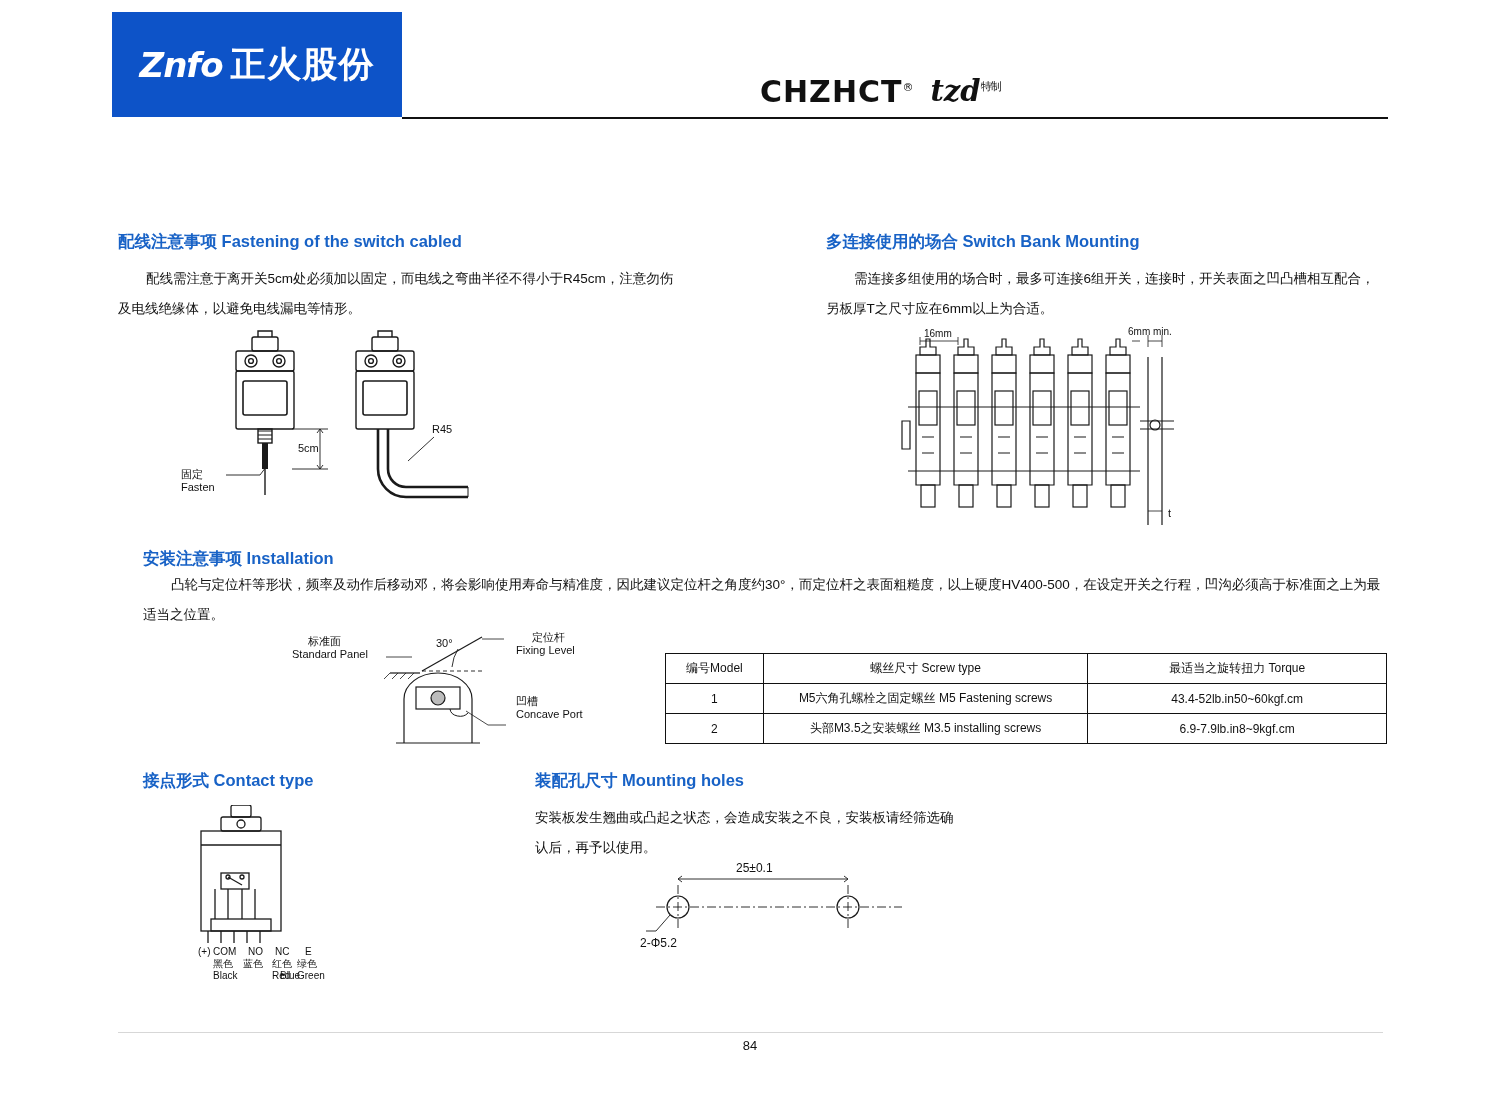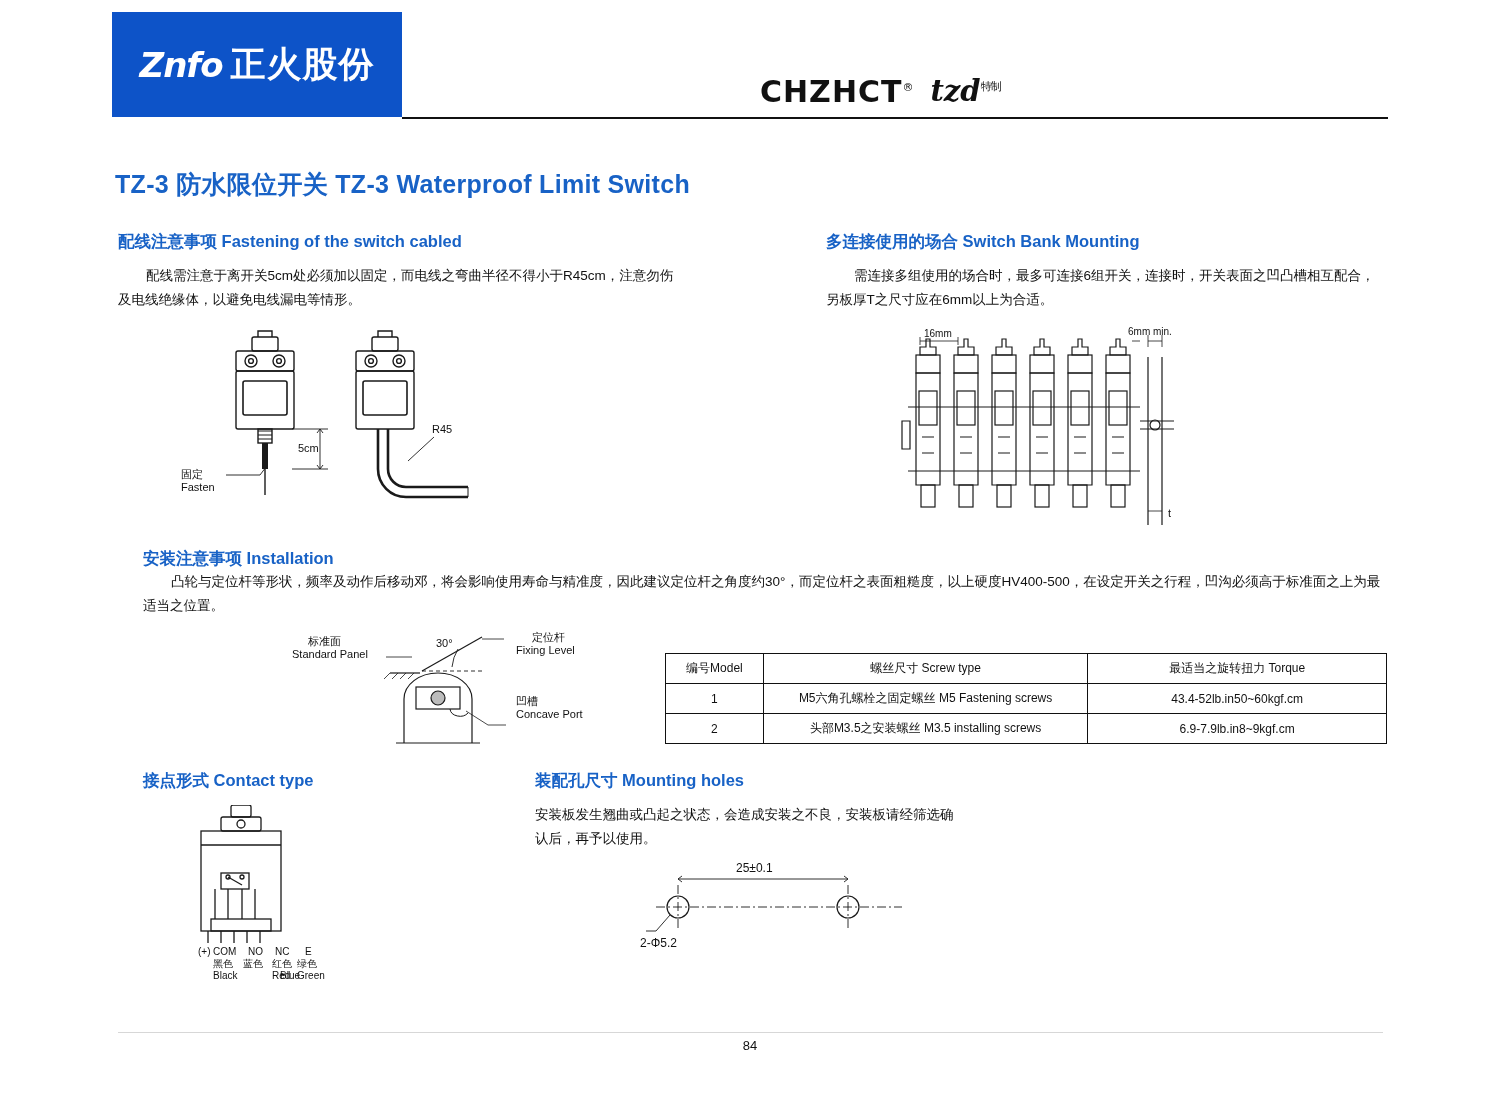--- a/index.html
+++ b/index.html
@@ -135,21 +135,21 @@
   }
   .sec-head {
     position: absolute;
     font-size: 16.5px;
     font-weight: bold;
     color: #1862c6;
   }
   .body-text {
     position: absolute;
     font-size: 13.5px;
-    line-height: 24px;
+    line-height: 30px;
     color: #111;
   }
   .body-text .indent { display: inline-block; width: 28px; }
 
   
   #sec-fastening { left: 118px; top: 231px; }
   #txt-fastening { left: 118px; top: 264px; width: 560px; }
 
   #sec-bank { left: 826px; top: 231px; }
   #txt-bank  { left: 826px; top: 264px; width: 560px; }
@@ -228,21 +228,20 @@
       </div>
     </div>
 
     <div class="header-right">
       <span class="brand-chzhct"><span>CHZHCT</span><sup>®</sup></span>
       <span class="brand-tzd"><span>tzd</span><span class="sup-cn">特制</span></span>
     </div>
     <div class="header-rule"></div>
   </div>
 
-  <div class="page-title">TZ-3 防水限位开关 TZ-3 Waterproof Limit Switch</div>
 
   <div class="sec-head" id="sec-fastening">配线注意事项  Fastening of the switch cabled</div>
   <div class="body-text" id="txt-fastening"><span class="indent"></span><span>配线需注意于离开关5cm处必须加以固定，而电线之弯曲半径不得小于R45cm，注意勿伤及电线绝缘体，以避免电线漏电等情形。</span></div>
 
   <div class="fig" id="fig-fastening">
     <svg width="430" height="200" viewBox="0 0 430 200">
       <g fill="none" stroke="#1a1a1a" stroke-width="1.4">
 
         <rect x="72" y="12" width="26" height="14" rx="2"></rect>
         <path d="M78 12 v-6 h14 v6"></path>

